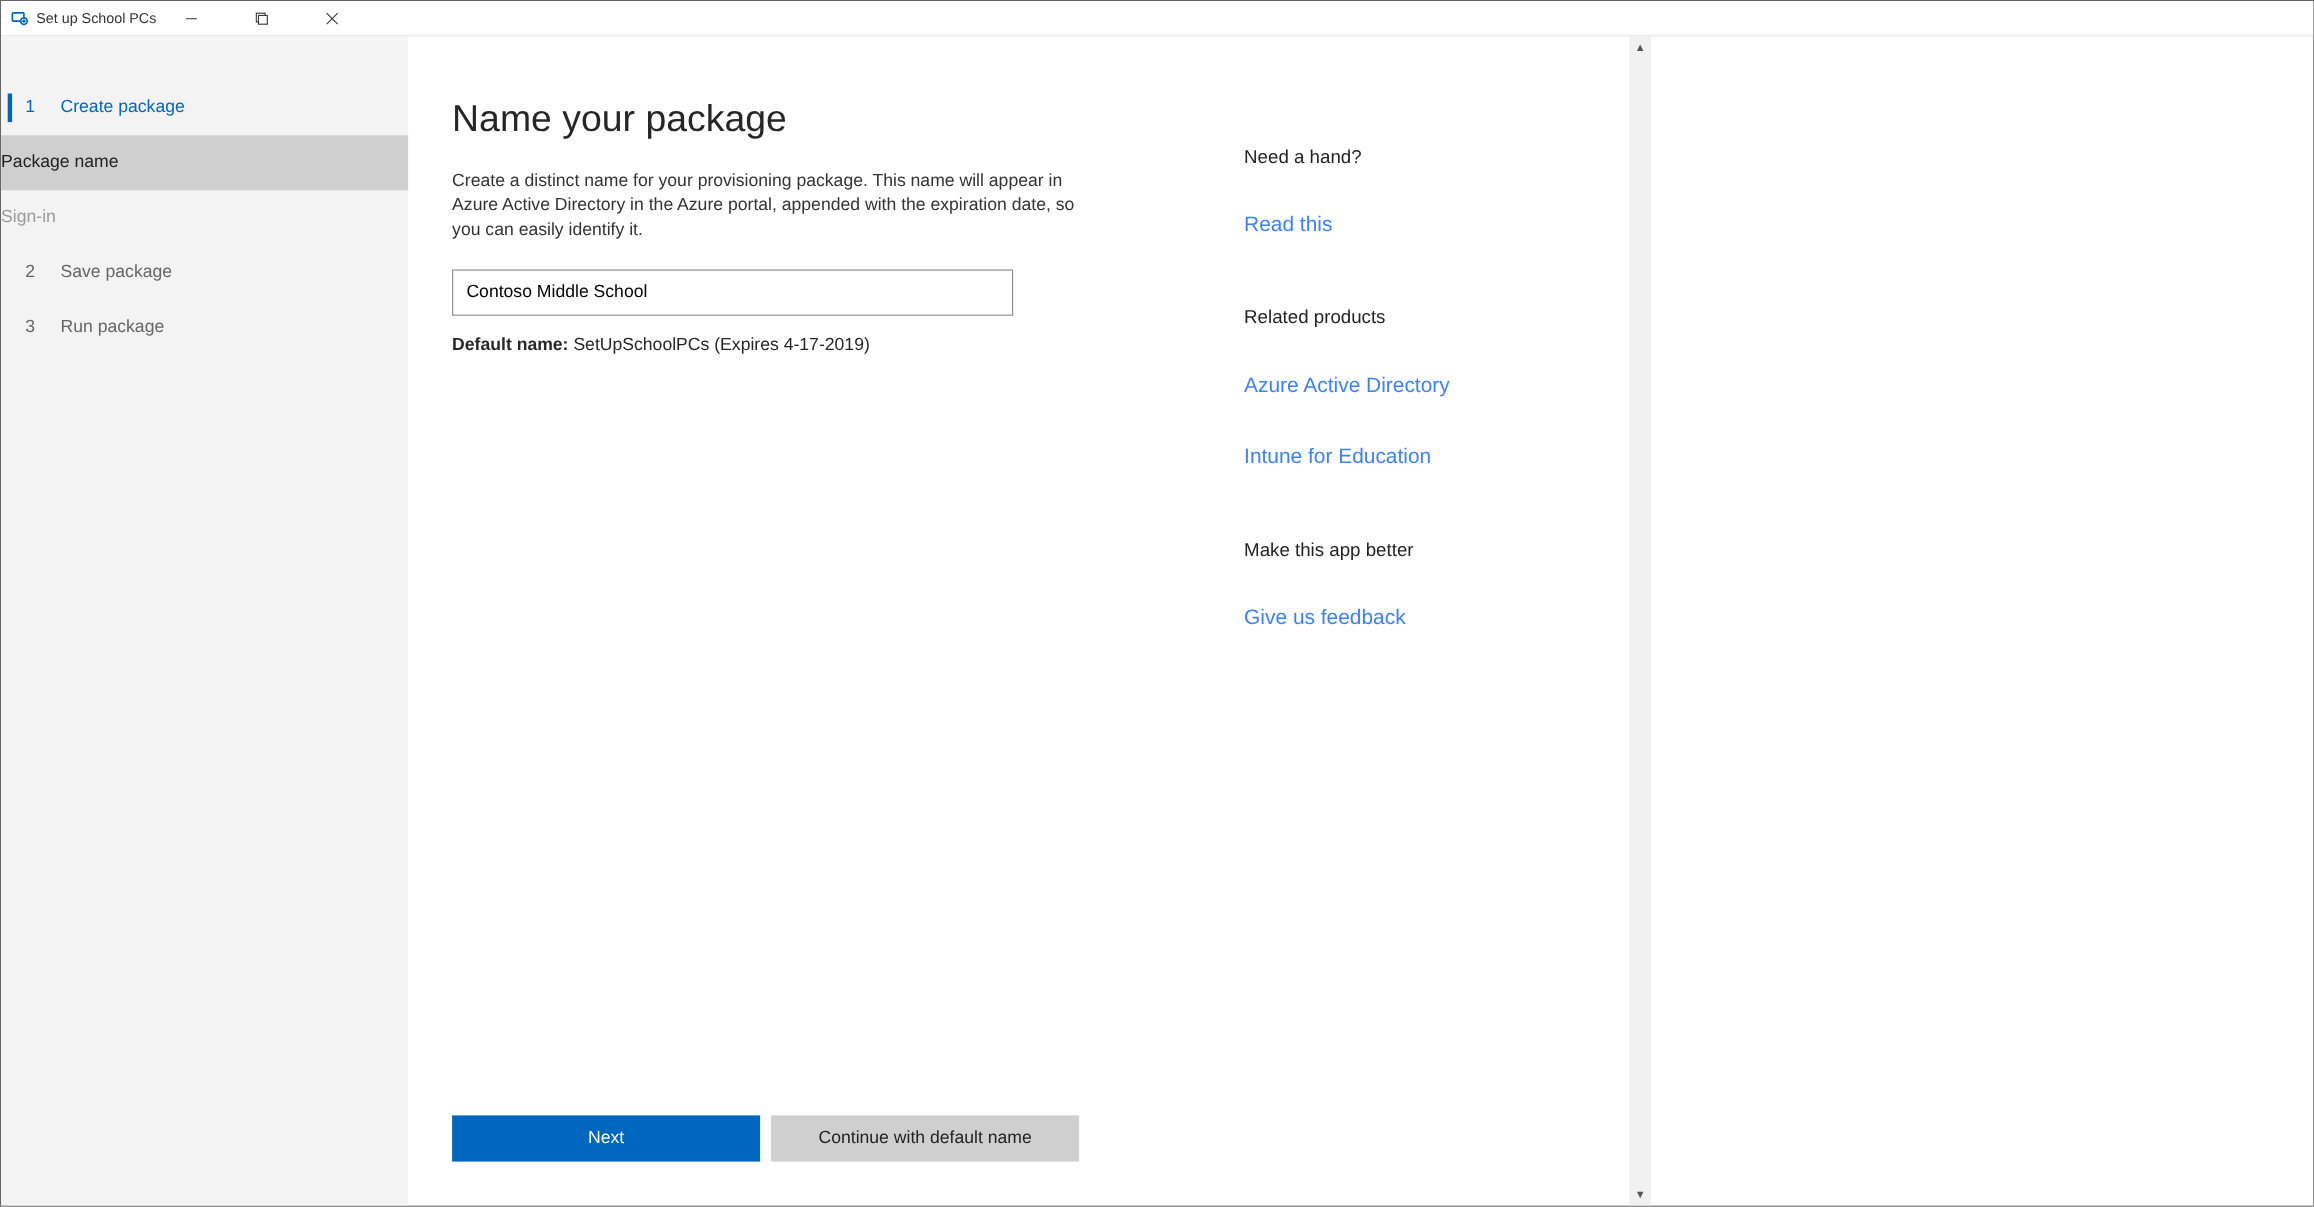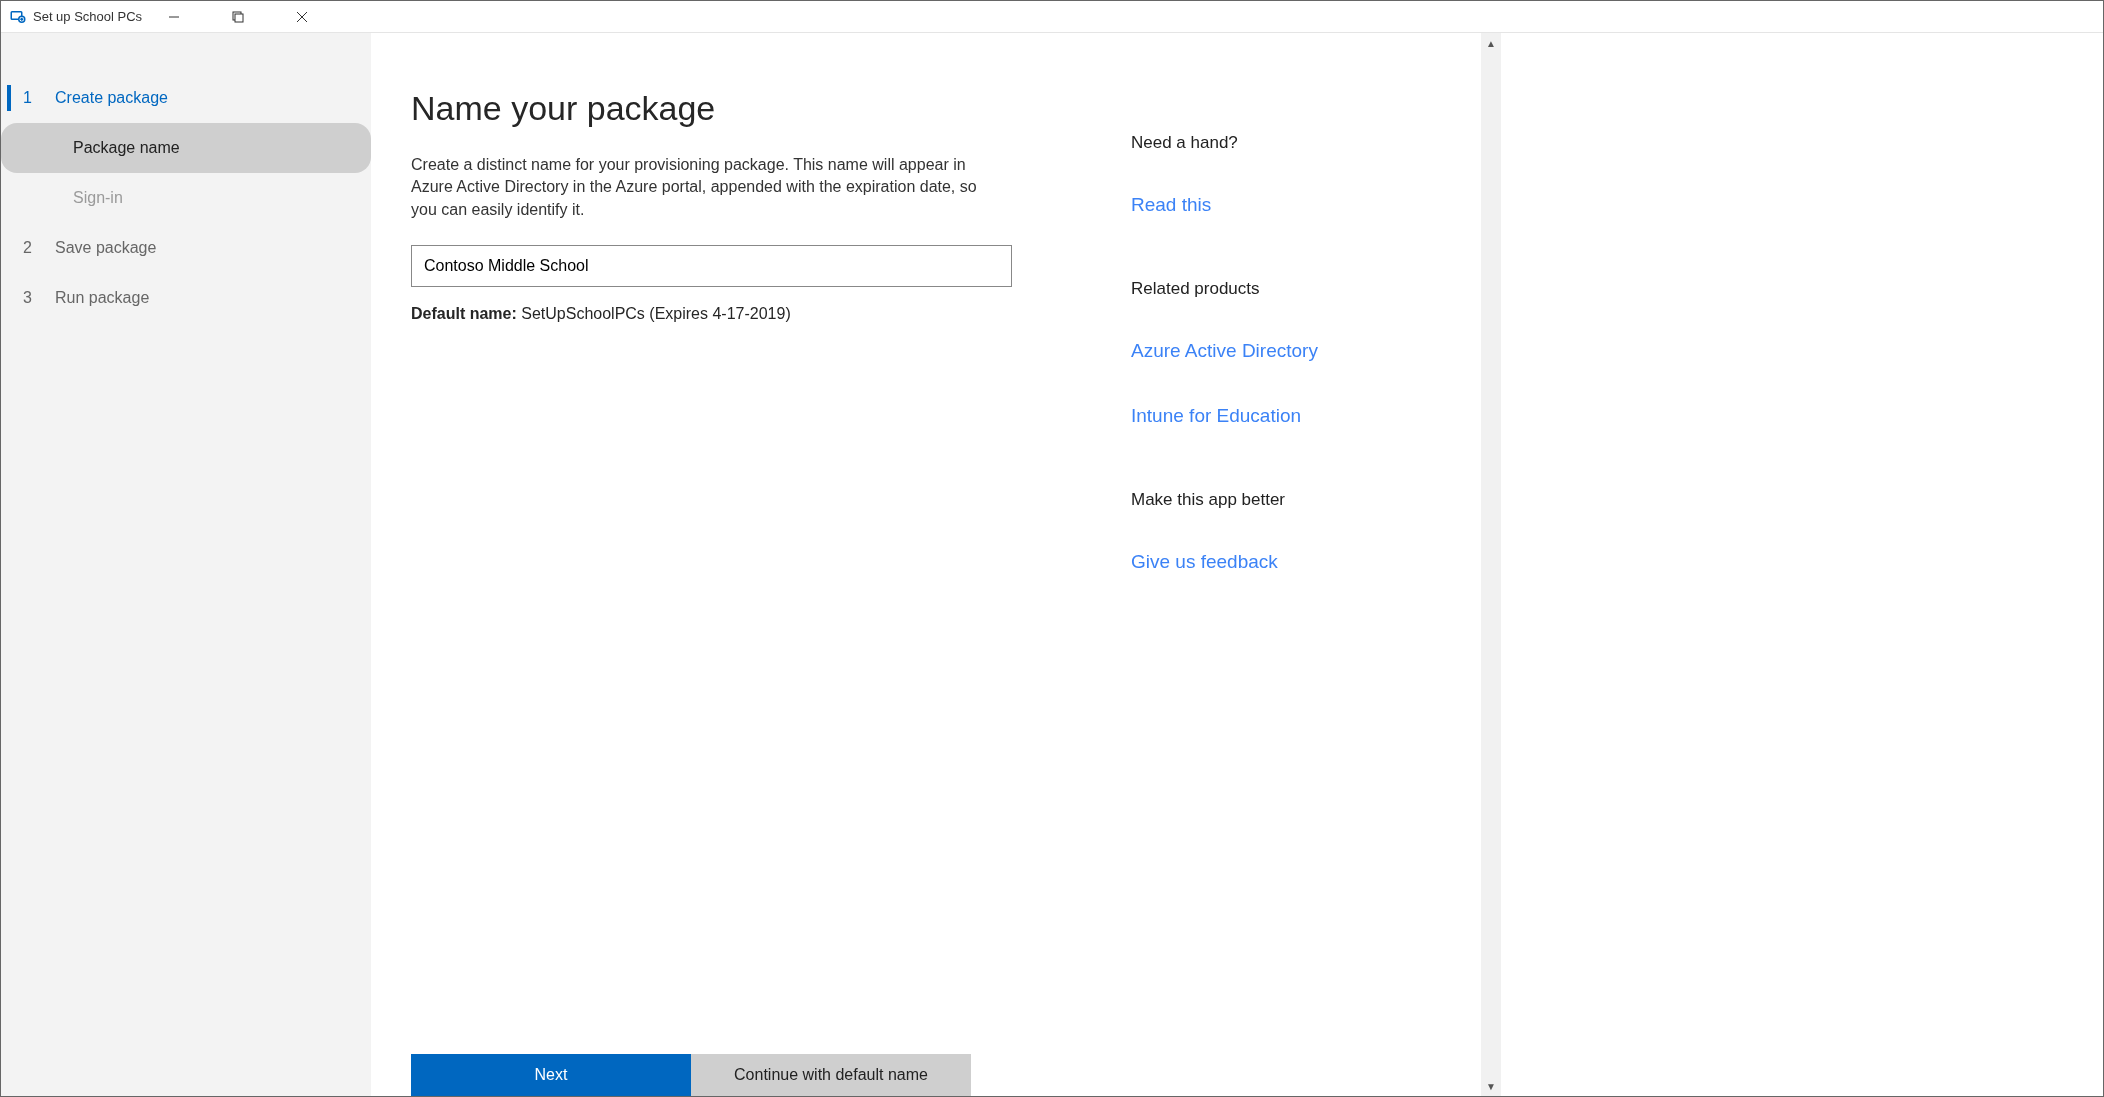--- a/index.html
+++ b/index.html
@@ -15,32 +15,32 @@
   .titlebar-btn { width: 64px; height: 32px; display:flex; align-items:center; justify-content:center; background:transparent; border:none; cursor:pointer; }
   .titlebar-btn svg { width:12px; height:12px; }
 
   
   .app-body { flex:1; display:flex; min-height:0; }
   .sidebar { width: 370px; background:#f3f3f3; display:flex; flex-direction:column; padding-top:40px; }
   .side-item { display:flex; align-items:center; height:50px; padding:0 22px; font-size:16px; color:#666; position:relative; cursor:default; }
   .side-num { width:32px; }
   .side-item.step.active { color:#0067c0; }
   .side-item.step.active::before { content:""; position:absolute; left:6px; top:12px; bottom:12px; width:4px; background:#0067c0; }
-  .side-sub { padding-left:72px; font-size:16px; color:#666; height:50px; display:flex; align-items:center;border-radius:16px; }
+  .side-sub { font-size:16px; color:#666; height:50px; display:flex; align-items:center; }
   .side-sub.selected { background:#cfcfcf; color:#222; }
   .side-sub.dim { color:#9a9a9a; }
 
   .content-wrap { flex:1; display:flex; position:relative; }
   .main { flex:1; padding:56px 40px 0 40px; display:flex; flex-direction:column; max-width:730px; }
   .page-title { font-size:34px; font-weight:400; margin-bottom:26px; }
   .page-desc { font-size:16px; line-height:1.4; color:#333; margin-bottom:24px; max-width:590px; }
-  .pkg-input { width:601px; height:42px; padding:0 12px; font-size:16px; border:1px solid #888; outline:none; }
+  .pkg-input { width:510px; height:42px; padding:0 12px; font-size:16px; border:1px solid #888; outline:none; }
   .default-line { margin-top:18px; font-size:16px; }
   .default-line .lbl { font-weight:700; }
-  .btn-row { margin-top:auto; display:flex; padding-top:20px; }
+  .btn-row { margin-top:auto; margin-bottom:40px; display:flex; gap:10px; padding-top:20px; }
   .btn { height:42px; width:280px; border:none; font-size:16px; cursor:pointer; }
   .btn.primary { background:#0067c0; color:#fff; }
   .btn.secondary { background:#cfcfcf; color:#222; }
 
   .aside { width:380px; padding:100px 30px 0 30px; display:flex; flex-direction:column; gap:27px; }
   .aside h3 { font-size:17px; font-weight:400; color:#222; margin-bottom:6px; margin-top:28px; }
   .aside h3:first-child { margin-top:0; }
   .aside a { color:#3b82f6; text-decoration:none; font-size:19px; line-height:2; display:block; cursor:pointer; }
 
   .vscroll { width:20px; background:#f1f1f1; display:flex; flex-direction:column; justify-content:space-between; align-items:center; }

